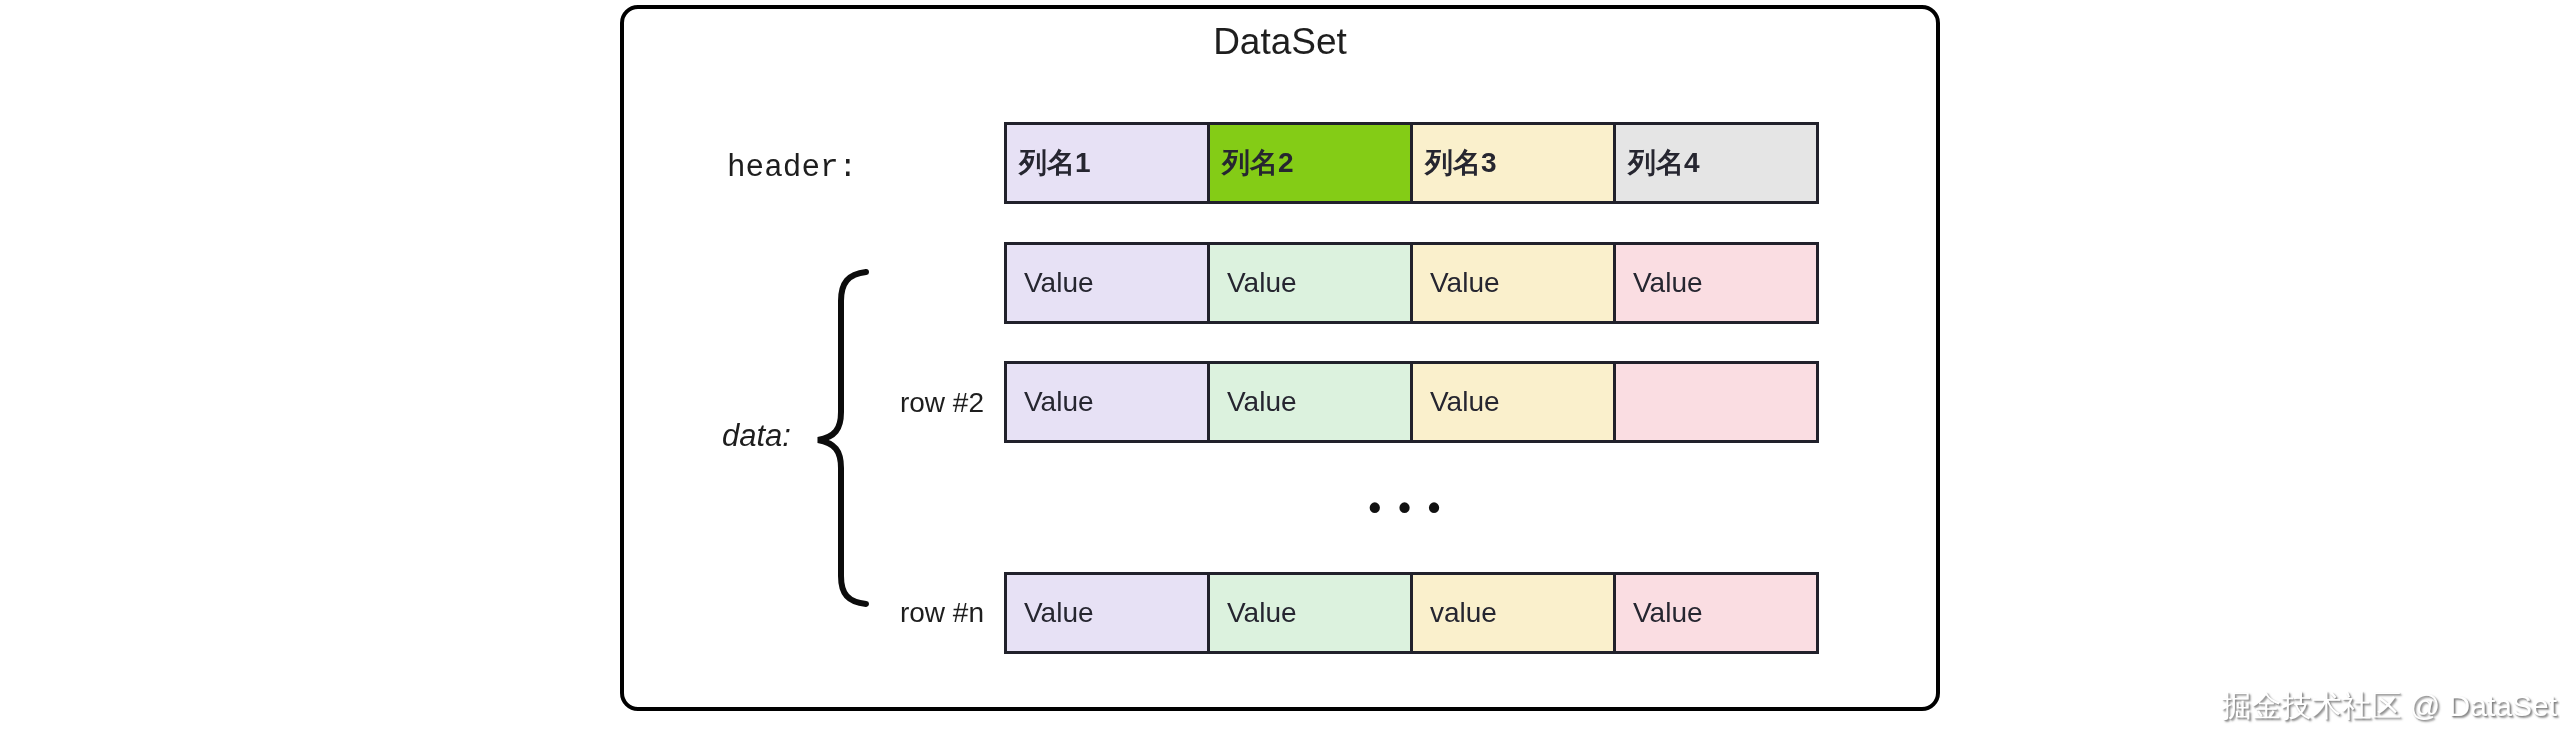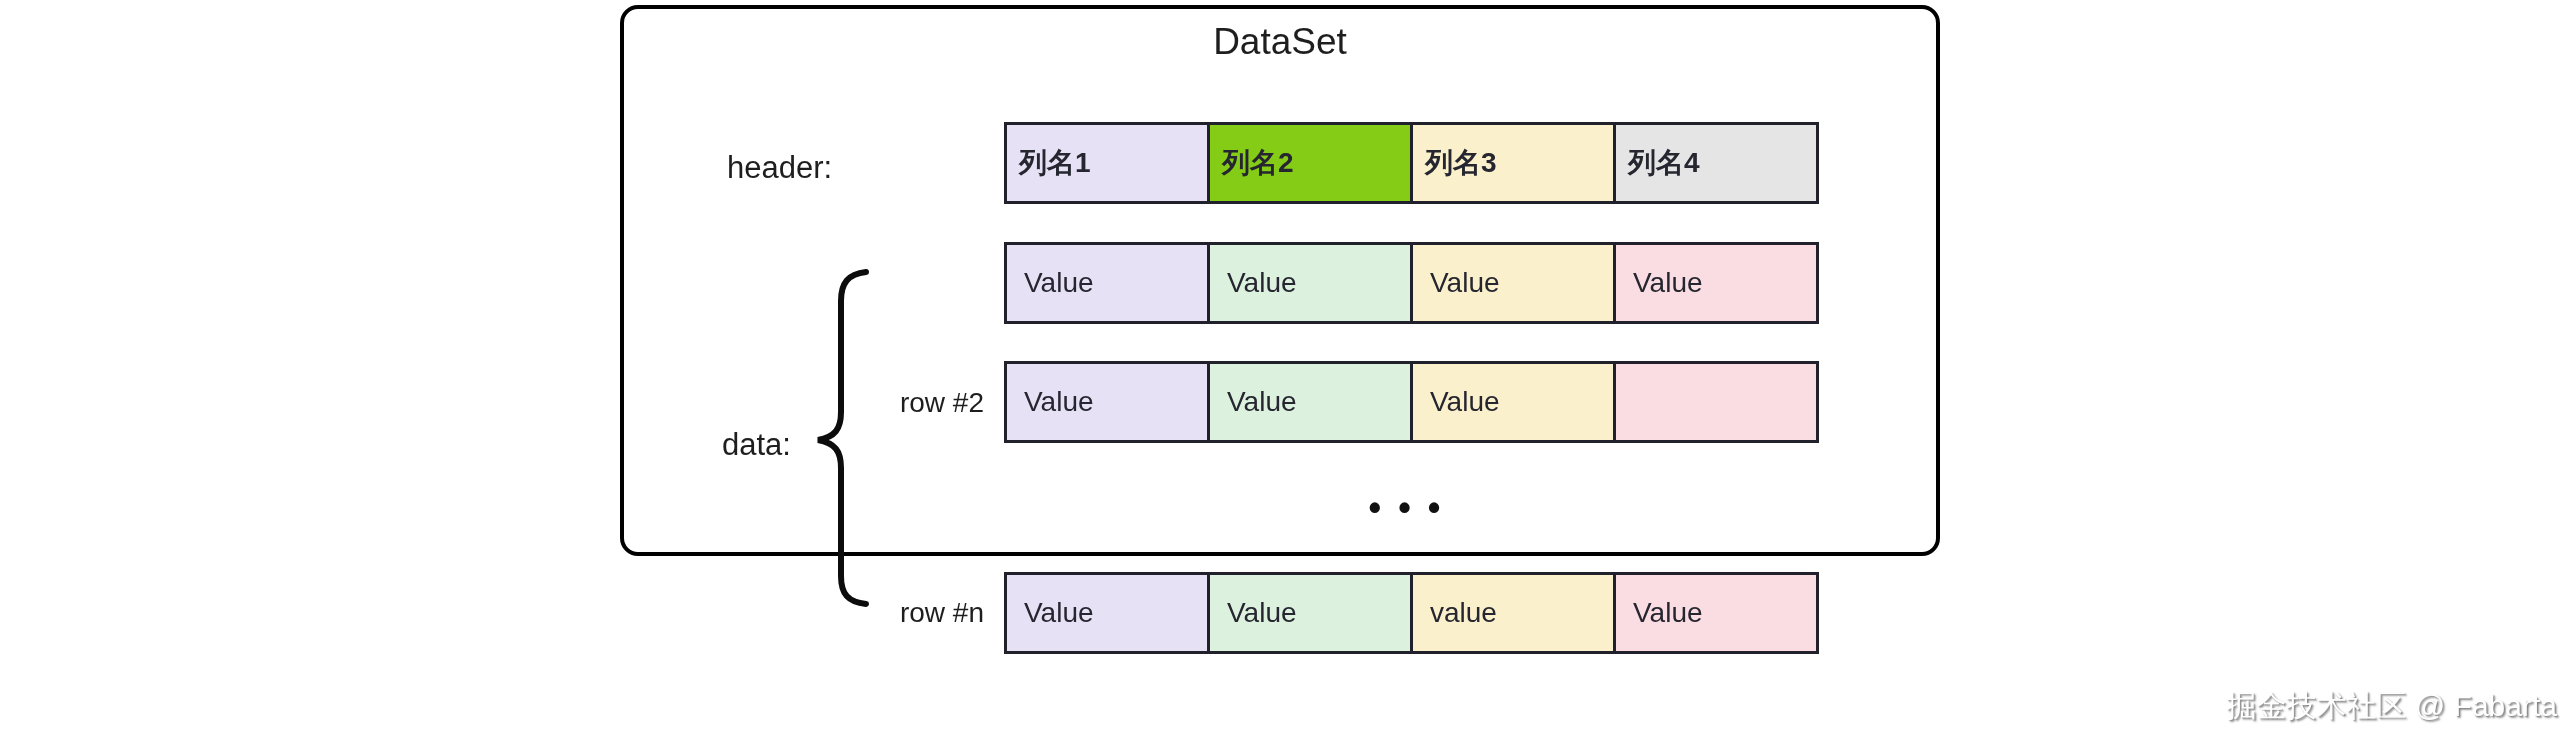--- a/index.html
+++ b/index.html
@@ -8,42 +8,42 @@
     background: #ffffff;
     font-family: "Liberation Sans", "DejaVu Sans", sans-serif;
     color: #1f1f1f;
     overflow: hidden;
   }
   .canvas { position: relative; width: 2560px; height: 744px; }
 
   .outer-box {
     position: absolute;
     left: 620px; top: 5px;
-    width: 1320px; height: 551px;
+    width: 1320px; height: 706px;
     border: 4px solid #000000;
     border-radius: 18px;
     background: #ffffff;
   }
 
   .title {
     position: absolute;
     left: 0; right: 0; top: 12px;
     text-align: center;
     font-size: 37px;
     color: #1e1e1e;
   }
 
   .side-label {
     position: absolute;
     font-size: 31px;
     color: #1e1e1e;
     white-space: nowrap;
   }
-  .header-label { left: 103px; top: 141px; }   
-  .data-label   { left: 98px;  top: 418px; }
+  .header-label { left: 103px; top: 141px; font-family: Liberation Mono, monospace; }   
+  .data-label   { left: 98px;  top: 409px; font-style: italic; }
 
   .row-label {
     position: absolute;
     left: 80px; width: 280px;
     text-align: right;
     font-size: 28px;
     color: #1e1e1e;
     white-space: nowrap;
   }
   .row-label-1 { top: 258px; }
@@ -145,15 +145,15 @@
 
     <div class="trow trow-n">
       <div class="cell col-1" style="background: rgb(231, 225, 245);">Value</div>
       <div class="cell col-2" style="background: rgb(220, 242, 222);">Value</div>
       <div class="cell col-3" style="background: rgb(250, 240, 204);">value</div>
       <div class="cell col-4" style="background: rgb(250, 221, 226);">Value</div>
     </div>
 
   </div>
 
-  <div class="watermark">掘金技术社区 @ Fabarta</div>
+  <div class="watermark">掘金技术社区 @ DataSet</div>
 
 </div>
 
 </body></html>

